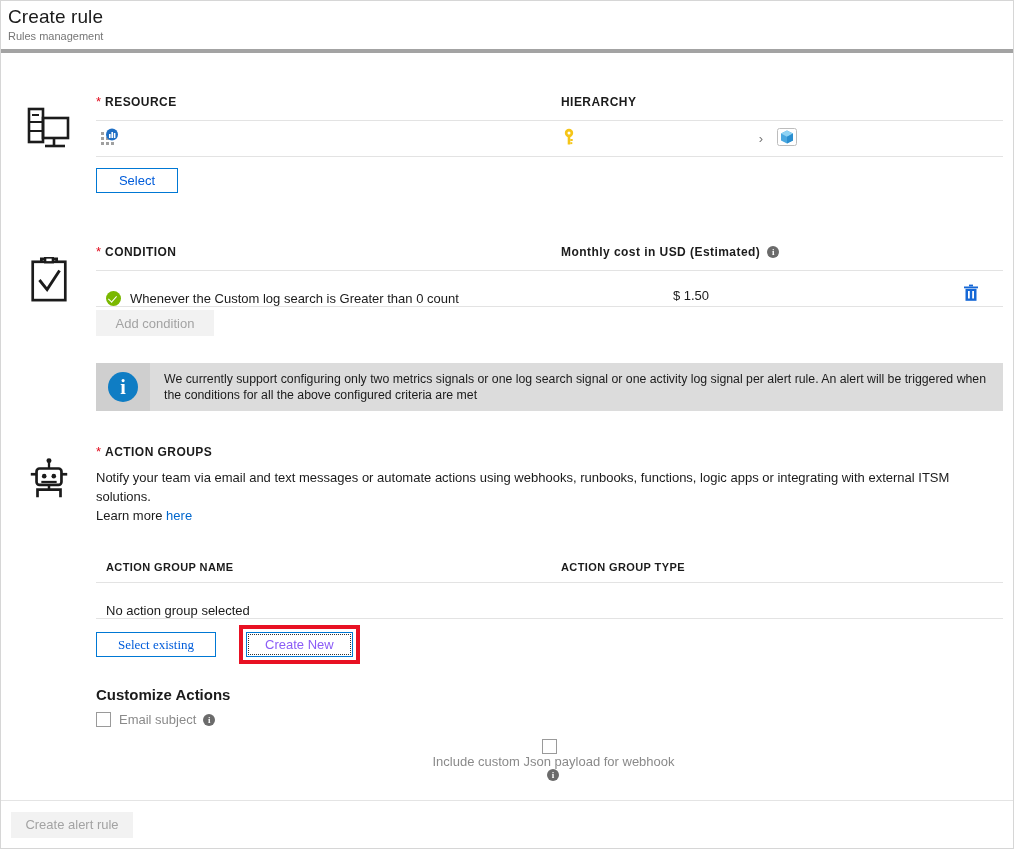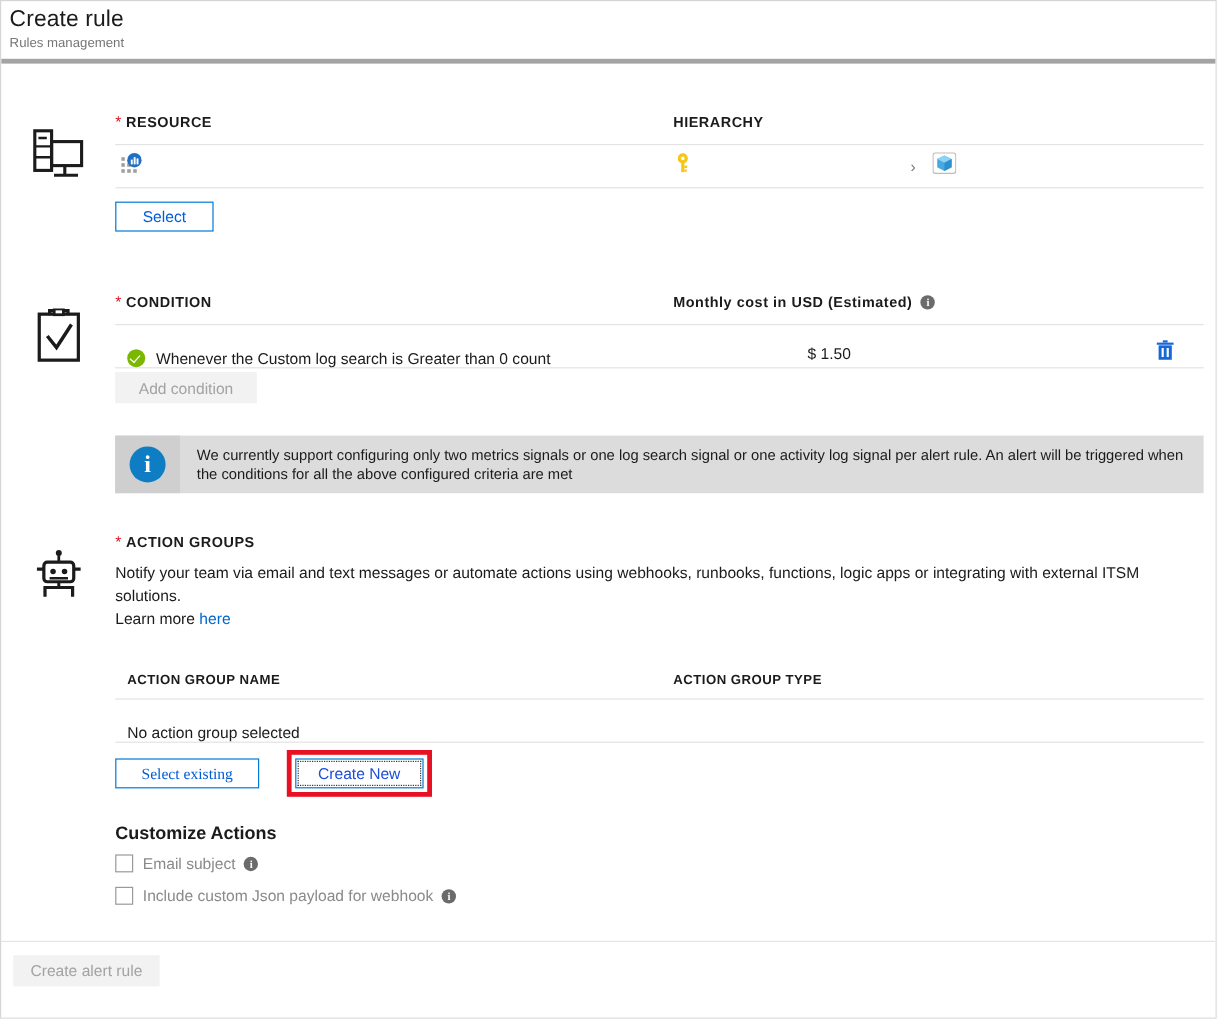--- a/index.html
+++ b/index.html
@@ -112,21 +112,21 @@
     background: #f2f2f2;
     color: #a3a3a3;
     font-size: 13px;
     font-family: "Liberation Sans", sans-serif;
     cursor: default;
   }
   .btn-focus {
     position: relative;
     border: 1px solid #0078d4;
     background: #ffffff;
-    color: #1d4ed8;
+    color: #8b5cf6;
     font-size: 13px;
     height: 25px;
     padding: 0 18px;
     display: inline-flex;
     align-items: center;
     justify-content: center;
     cursor: pointer;
     outline: 1px dotted #333;
     outline-offset: -3px;
   }
@@ -208,21 +208,21 @@
   .tbl-head {
     font-size: 11px;
     font-weight: bold;
     letter-spacing: 0.4px;
     color: #1b1b1b;
     margin-top: 16px;
   }
 
   .footer {
     position: absolute;
-    left: 0; right: 0; bottom: 16px;
+    left: 0; right: 0; bottom: 0;
     height: 48px;
     border-top: 1px solid #e4e4e4;
     display: flex;
     align-items: center;
     padding-left: 10px;
   }
   .txt13 { font-size: 13px; color: #1b1b1b; }
 </style>
 </head>
 <body>
@@ -425,21 +425,21 @@
 
         <div style="margin-top:22px;">
           <div style="font-size:15px;font-weight:bold;color:#1b1b1b;">Customize Actions</div>
 
           <div style="display:flex;align-items:center;margin-top:9px;">
             <span class="cb"></span>
             <span class="cb-label">Email subject</span>
             <span class="info-dot" style="margin-left:7px;">i</span>
           </div>
 
-          <div style="display:flex;align-items:center;margin-top:12px;">
+          <div style="display:flex;align-items:center;margin-top:12px;flex-direction:column;">
             <span class="cb"></span>
             <span class="cb-label">Include custom Json payload for webhook</span>
             <span class="info-dot" style="margin-left:7px;">i</span>
           </div>
         </div>
 
       </div>
     </div>
 
   </div>

